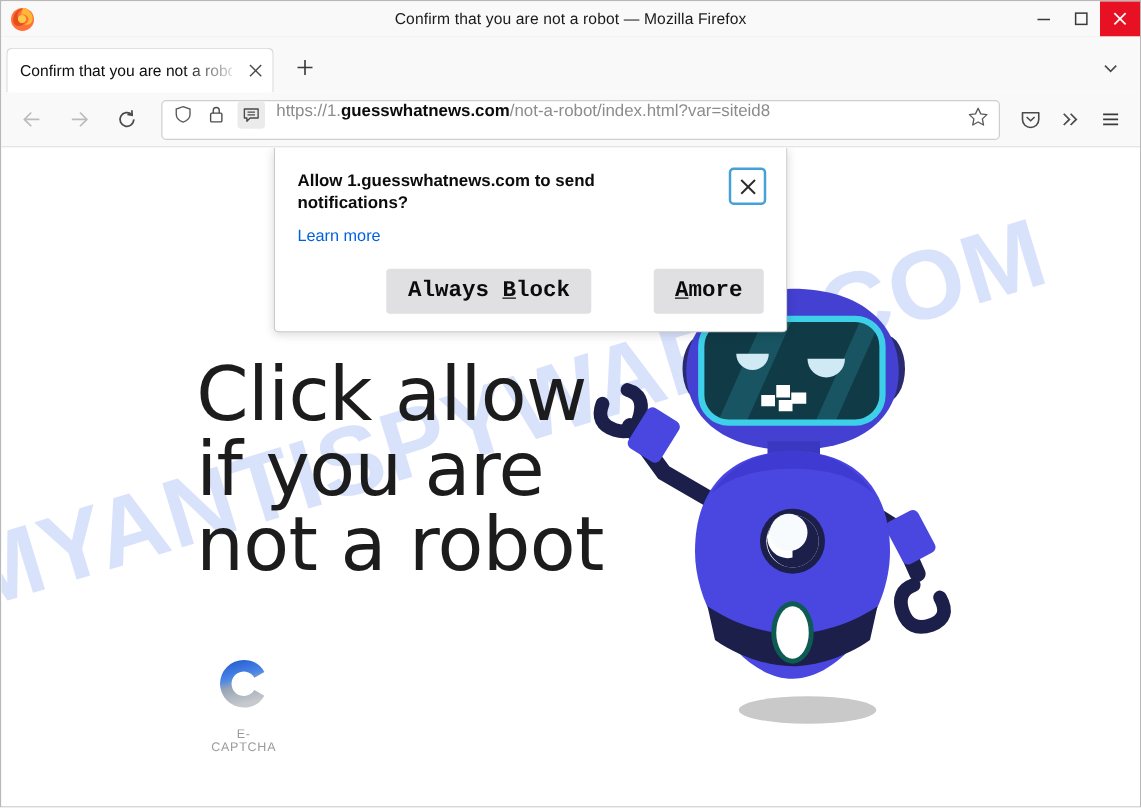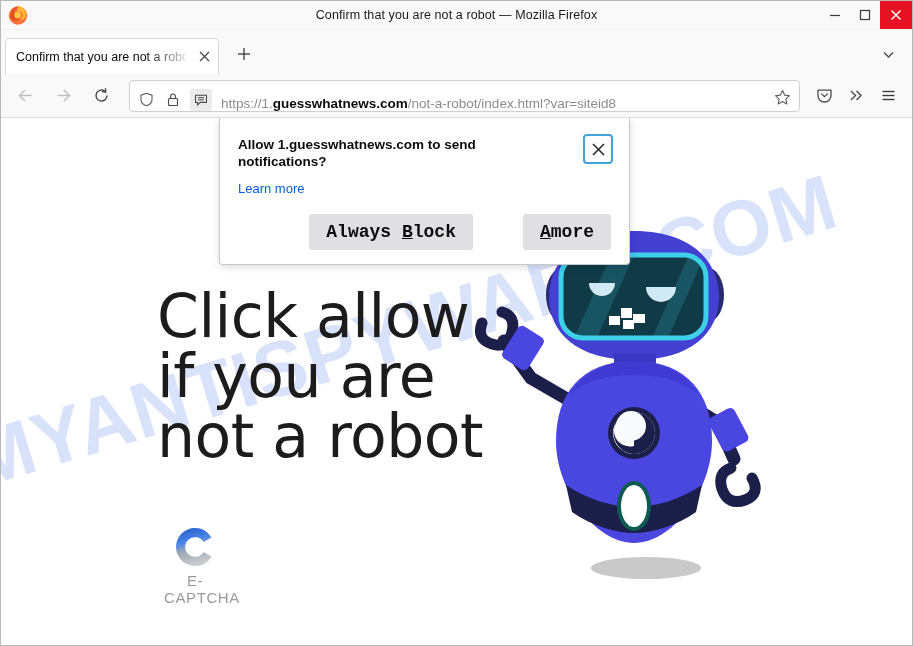--- a/index.html
+++ b/index.html
@@ -143,21 +143,21 @@
   #nav-reload { margin-left: 6px; }
 
   #urlbar {
     flex: 1 1 auto;
     margin: 0 8px 0 12px;
     height: 30px;
     background: #ffffff;
     border: 1px solid #cfcfd2;
     border-radius: 4px;
     display: flex;
-    align-items: flex-end;
+    align-items: flex-start;
     overflow: hidden;
     position: relative;
   }
   .url-icon {
     width: 22px; height: 22px;
     margin-left: 5px;
     display: flex; align-items: center; justify-content: center;
     flex: 0 0 auto;
     cursor: default;
   }
@@ -241,22 +241,22 @@
     left: 163px;
     top: 406px;
     width: 62px;
     text-align: center;
   }
   #captcha-mark {
     width: 46px; height: 46px;
     margin: 0 auto;
   }
   #captcha-label {
-    margin-top: 2px;
-    font-size: 15px;
+    margin-top: 12px;
+    font-size: 10px;
     color: #9a9a9a;
     letter-spacing: 0.6px;
   }
 
   
   #robot {
     position: absolute;
     left: 455px;
     top: 105px;
     width: 330px;

